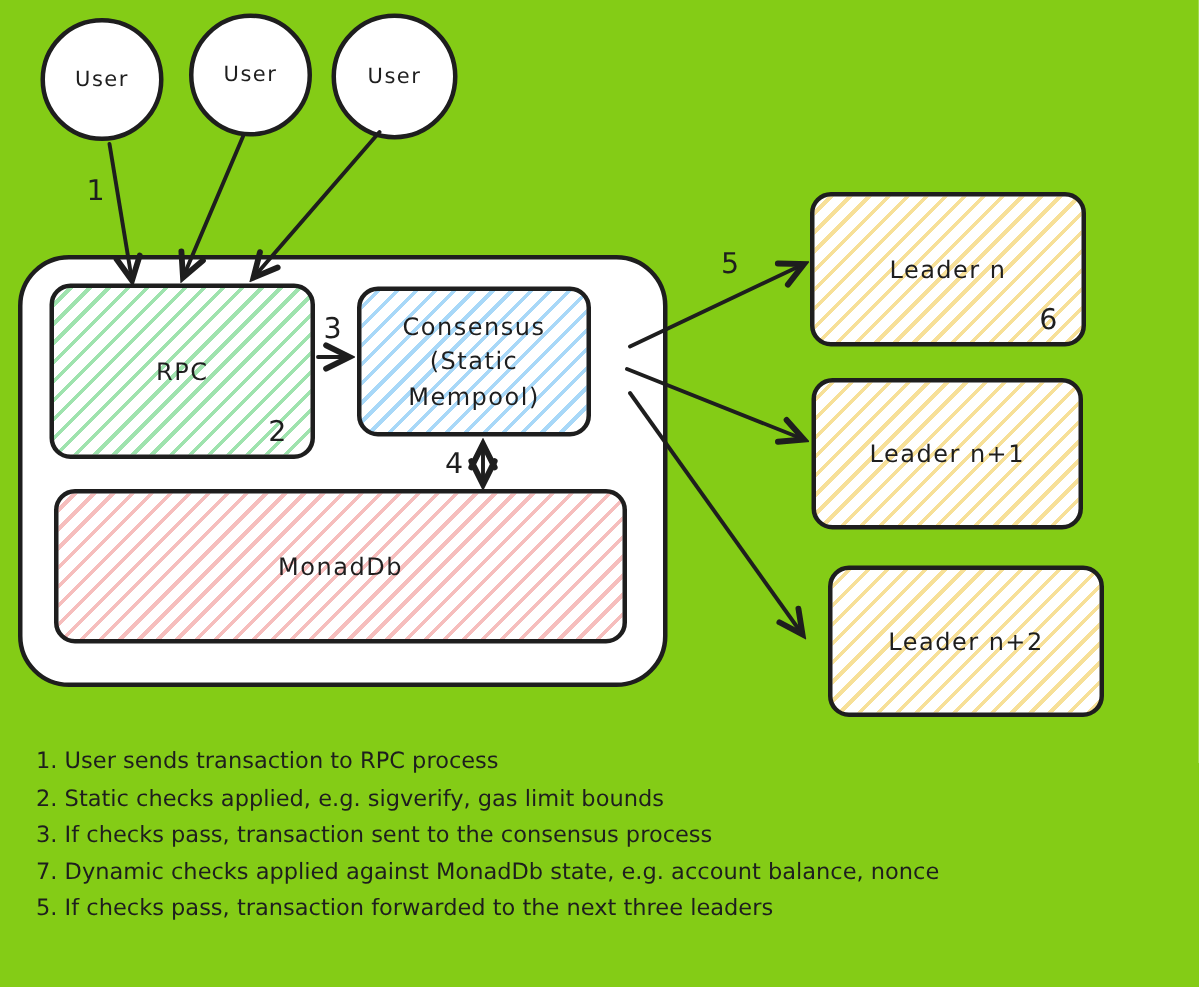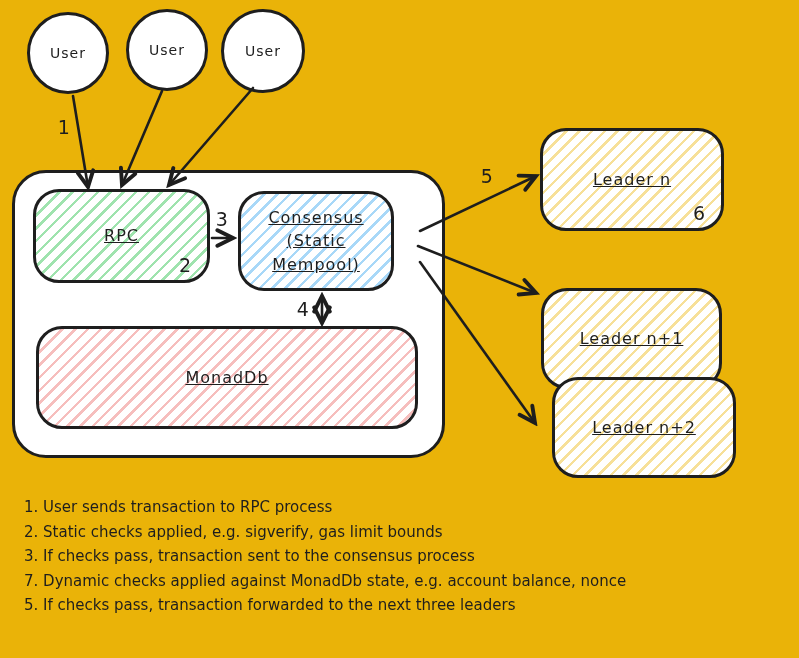--- a/index.html
+++ b/index.html
@@ -4,48 +4,48 @@
 <style>
   :root{
     --stroke:#1e1e1e;
     --rpc-hatch:#9fe3ae;
     --consensus-hatch:#a8d8f8;
     --monaddb-hatch:#f6bebd;
     --leader-hatch:#f7e098;
   }
   *{box-sizing:border-box;margin:0;padding:0;}
   body{background:#ffffff;font-family:"DejaVu Sans",sans-serif;color:var(--stroke);}
-  .canvas{position:relative;width:799px;height:658px;background:#eab308;overflow:hidden;}
+  .canvas{position:relative;width:799px;height:658px;background:#84cc16;overflow:hidden;}
 
   .node{
     position:absolute;border:3px solid var(--stroke);
     display:flex;align-items:center;justify-content:center;
     text-align:center;background-color:#ffffff;
   }
-  .round{border-radius:26px;text-decoration:underline;}
+  .round{border-radius:14px;}
   .circle{border-radius:50%;}
   .label{font-size:16px;letter-spacing:1px;line-height:1.45;}
   .label-sm{font-size:14px;letter-spacing:1px;}
 
   .hatch-green{background-image:repeating-linear-gradient(135deg,rgba(0,0,0,0) 0px,rgba(0,0,0,0) 6.5px,var(--rpc-hatch) 6.5px,var(--rpc-hatch) 9px);}
   .hatch-blue{background-image:repeating-linear-gradient(135deg,rgba(0,0,0,0) 0px,rgba(0,0,0,0) 6.5px,var(--consensus-hatch) 6.5px,var(--consensus-hatch) 9px);}
   .hatch-red{background-image:repeating-linear-gradient(135deg,rgba(0,0,0,0) 0px,rgba(0,0,0,0) 6.5px,var(--monaddb-hatch) 6.5px,var(--monaddb-hatch) 9px);}
   .hatch-yellow{background-image:repeating-linear-gradient(135deg,rgba(0,0,0,0) 0px,rgba(0,0,0,0) 6.5px,var(--leader-hatch) 6.5px,var(--leader-hatch) 9px);}
 
   
   #user-1{left:27px;top:12px;width:82px;height:82px;}
   #user-2{left:126px;top:9px;width:82px;height:82px;}
   #user-3{left:221px;top:9px;width:84px;height:84px;}
 
   #main-box{left:12px;top:170px;width:433px;height:288px;border-radius:34px;background:#ffffff;}
-  #rpc-box{left:33px;top:189px;width:177px;height:94px;}
+  #rpc-box{left:33px;top:189px;width:177px;height:117px;}
   #consensus-box{left:238px;top:191px;width:156px;height:100px;}
   #monaddb-box{left:36px;top:326px;width:382px;height:103px;}
   #leader-n-box{left:540px;top:128px;width:184px;height:103px;}
-  #leader-n1-box{left:541px;top:252px;width:181px;height:101px;margin-top:36px;}
+  #leader-n1-box{left:541px;top:252px;width:181px;height:101px;}
   #leader-n2-box{left:540px;top:377px;width:184px;height:101px;margin-left:12px;}
 
   .step-num{
     position:absolute;font-size:19px;letter-spacing:0.5px;
     transform:translate(-50%,-50%);
   }
   #step-1{left:64px;top:127px;}
   #step-3{left:222px;top:219px;}
   #step-4{left:303px;top:309px;}
   #step-5{left:487px;top:176px;}

